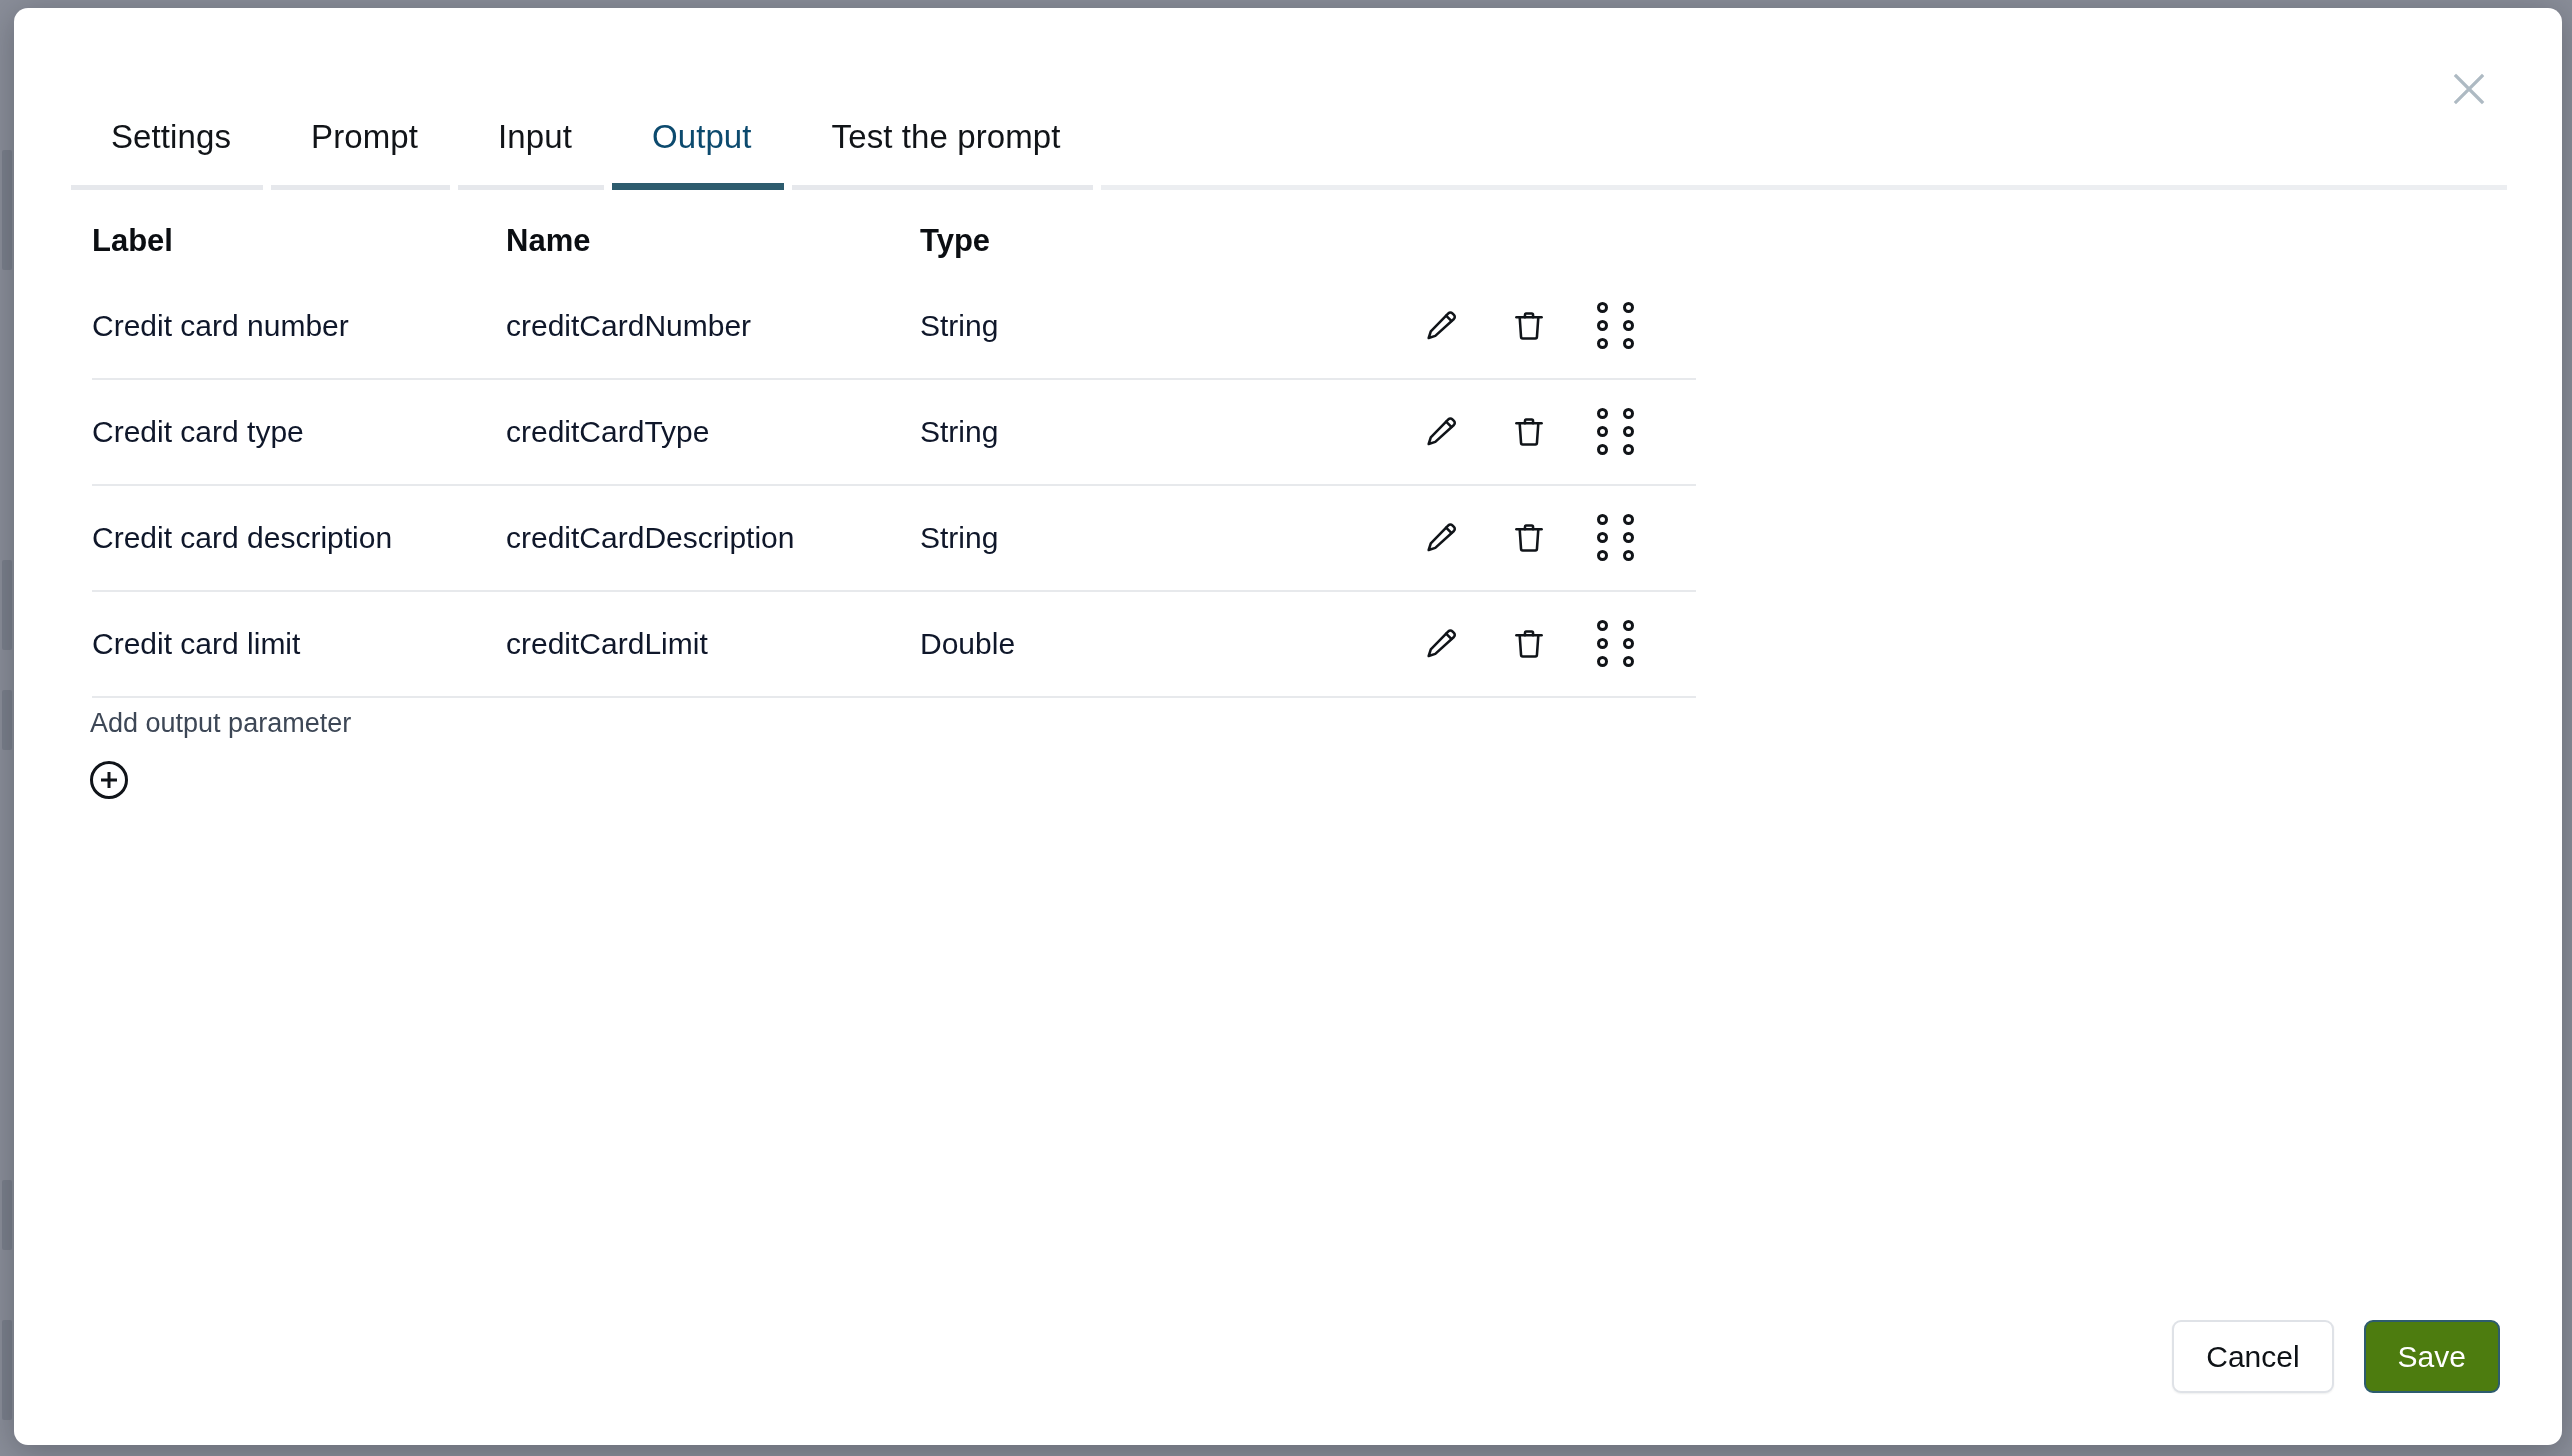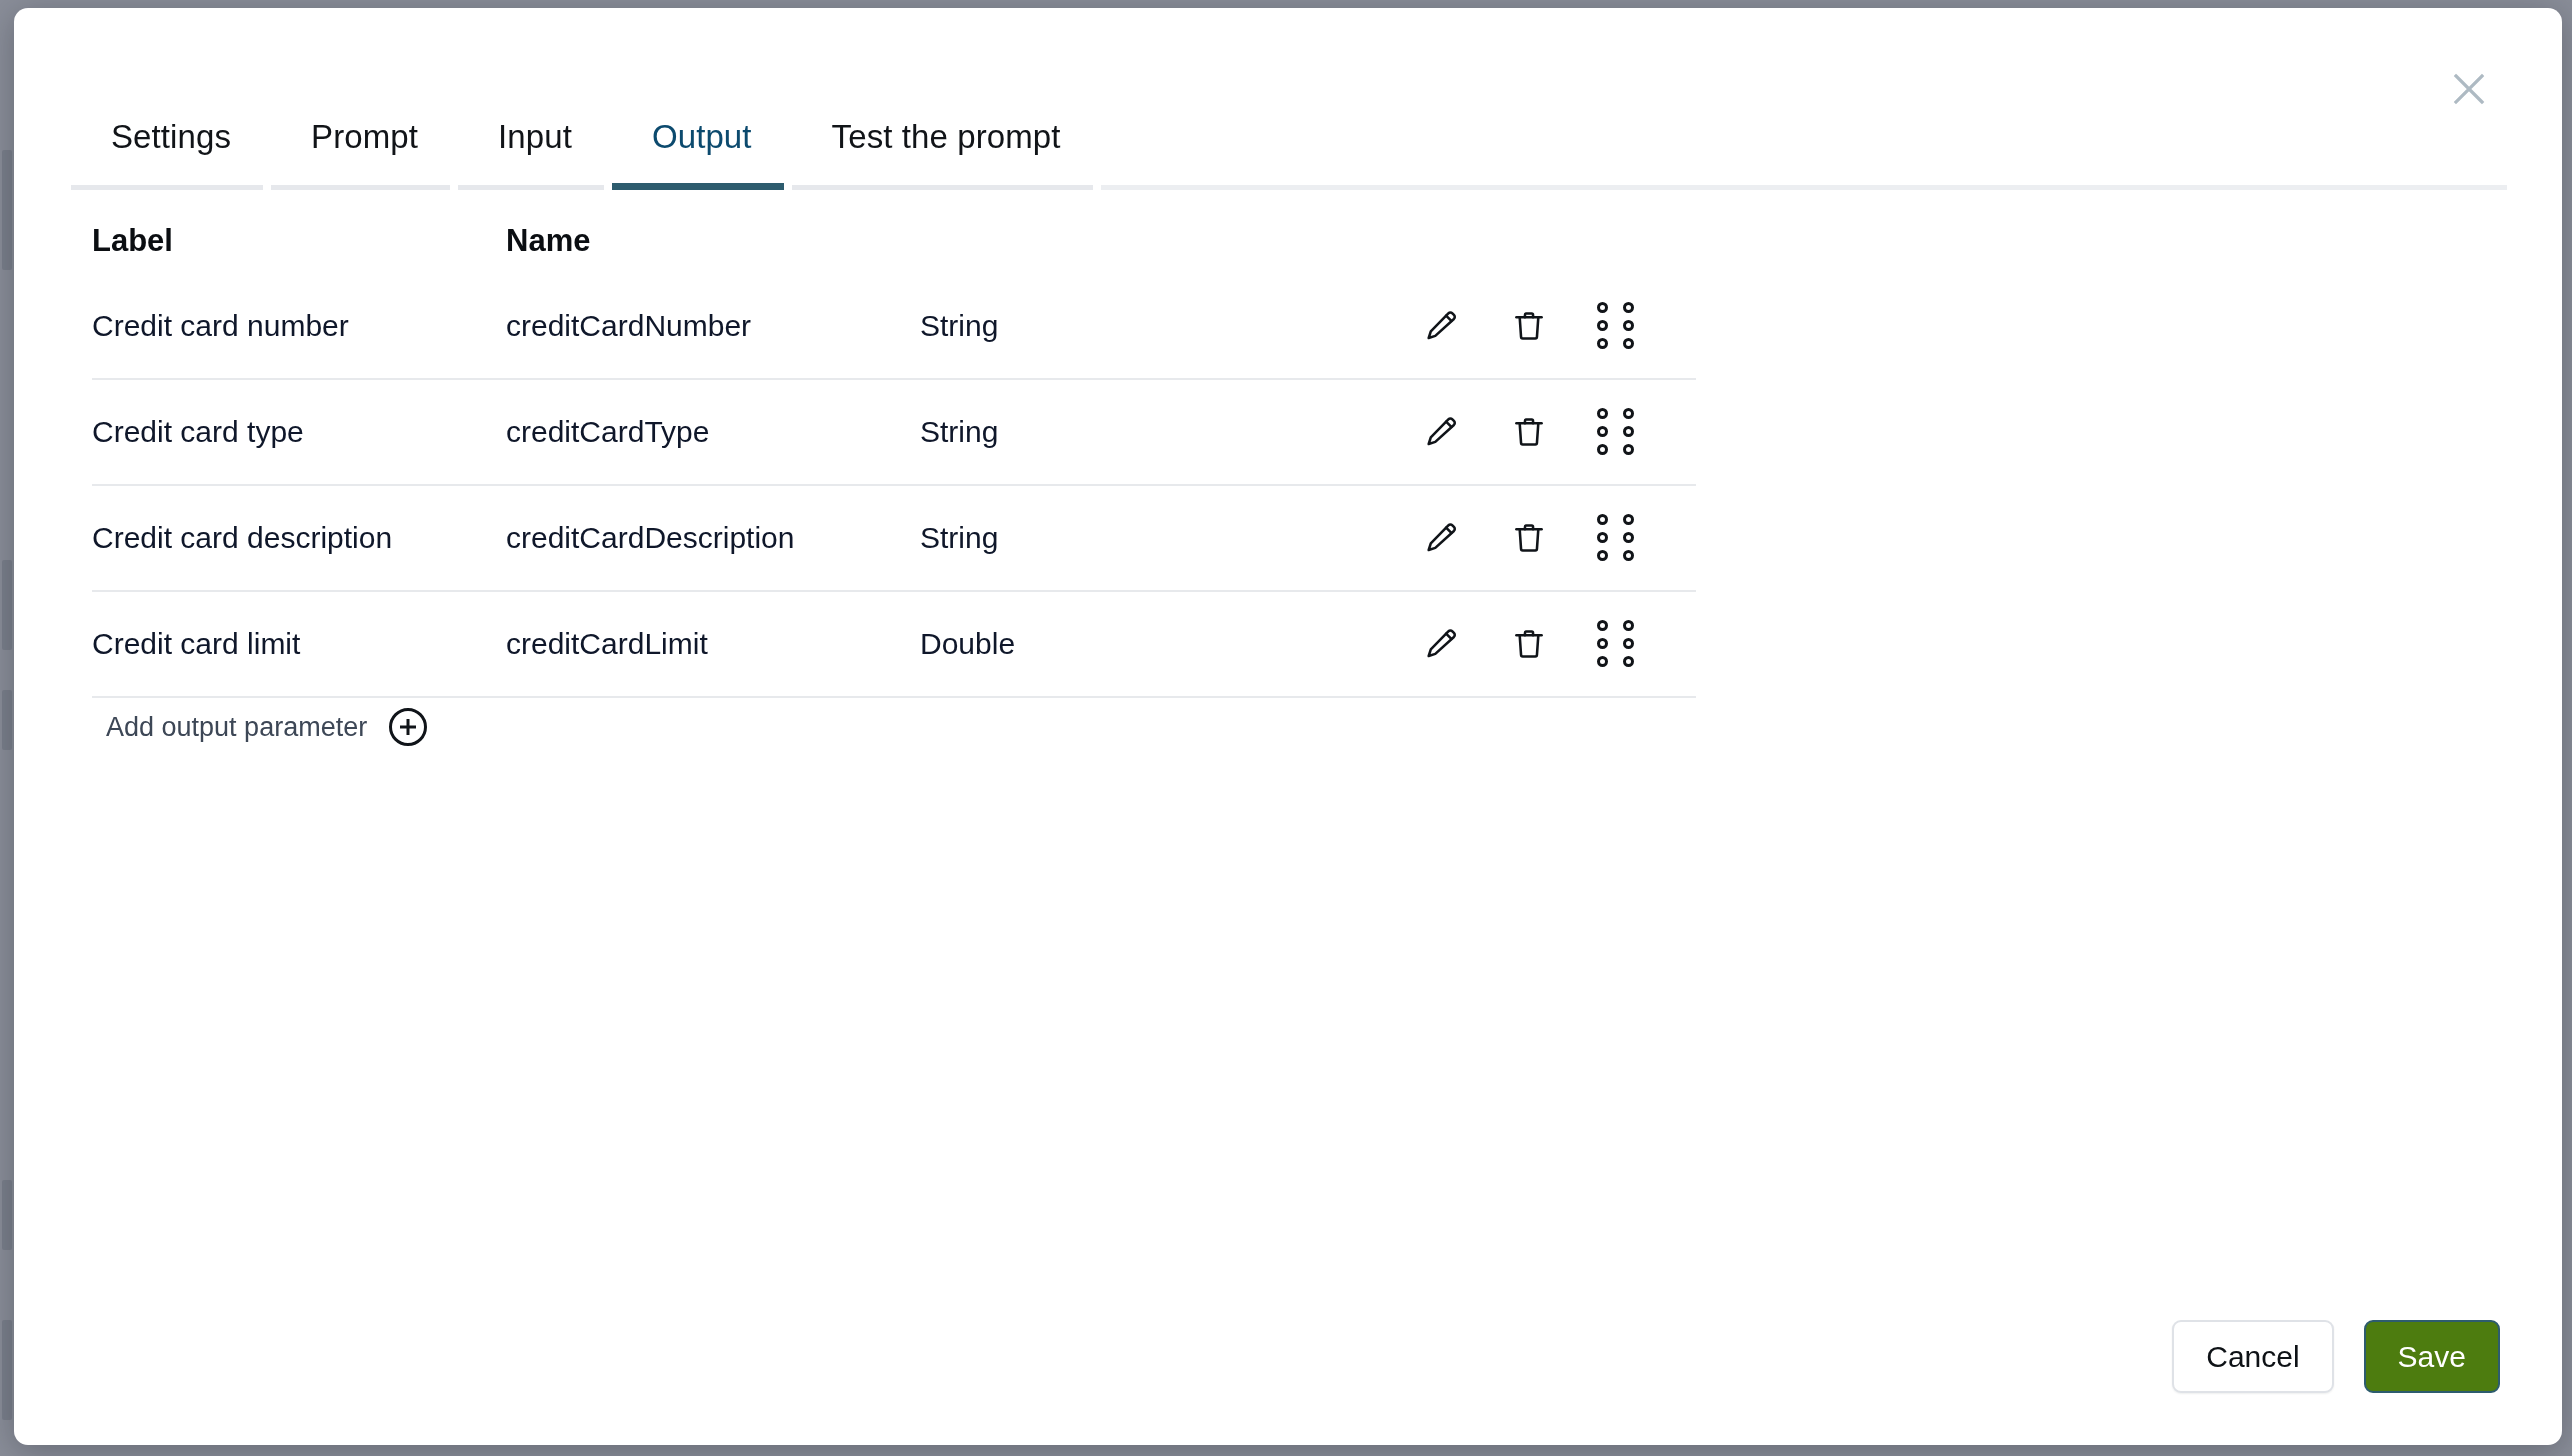--- a/index.html
+++ b/index.html
@@ -154,26 +154,26 @@
     display: block;
     width: 11px;
     height: 11px;
     border-radius: 50%;
     border: 3px solid #111418;
   }
 
   
   .add-row {
     position: absolute;
-    left: 92px;
+    left: 76px;
     top: 700px;
     display: flex;
-    align-items: center;
     gap: 22px;
     cursor: pointer;
+    flex-direction: column;
   }
   .add-label {
     font-size: 27px;
     color: #3d4756;
   }
   .plus-circle {
     width: 38px;
     height: 38px;
     border: 3px solid #101419;
     border-radius: 50%;
@@ -264,20 +264,21 @@
       <span class="tab-label">Test the prompt</span>
     </div>
     <div class="tabs-rest"></div>
   </div>
 
   <div class="table">
 
     <div class="thead">
       <div class="col-label">Label</div>
       <div class="col-name">Name</div>
+      <div class="col-type">Type</div>
       <div class="col-actions"></div>
     </div>
 
     <div class="row">
       <div class="col-label">Credit card number</div>
       <div class="col-name">creditCardNumber</div>
       <div class="col-type">String</div>
       <div class="col-actions">
         <span class="icon-btn">
           <svg width="36" height="36" viewBox="0 0 24 24" fill="none" stroke="#101419" stroke-width="1.7" stroke-linecap="round" stroke-linejoin="round" aria-hidden="true">

